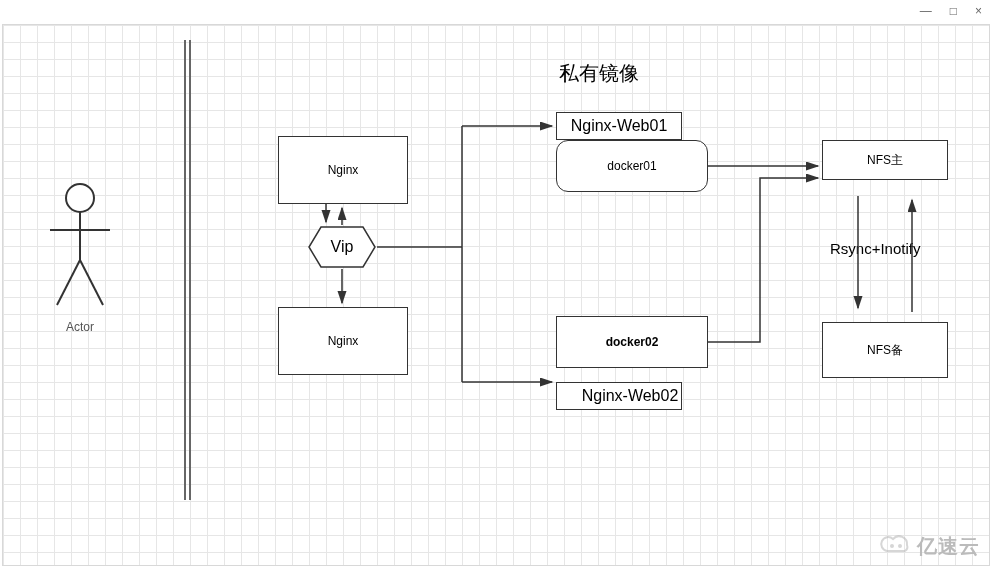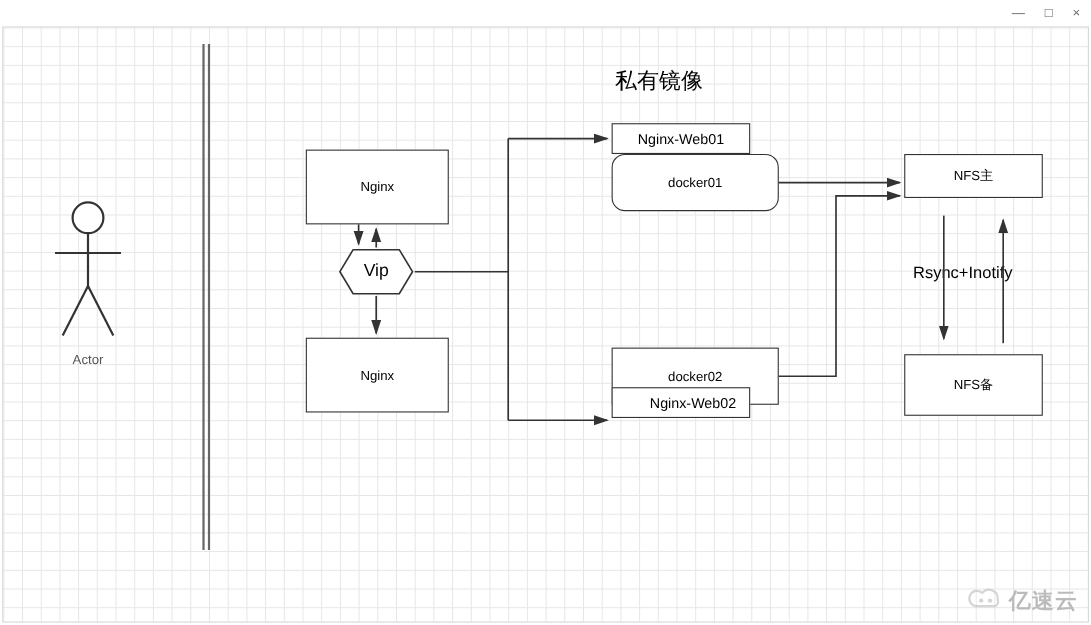--- a/index.html
+++ b/index.html
@@ -41,21 +41,21 @@
     
     .node {
       position: absolute;
       background: #fff;
       border: 1.5px solid #333;
       display: flex;
       align-items: center;
       justify-content: center;
       font-size: 12px;
     }
-    .small-label { font-size: 13px; }
+    .small-label { font-size: 16px; }
     .actor-label {
       position: absolute;
       font-size: 12px;
       color: #555;
     }
     .free-label {
       position: absolute;
       font-size: 20px;
       background: transparent;
     }
@@ -153,25 +153,25 @@
 </div>
 
 <div class="node small-label" style="left:556px; top:112px; width:126px; height:28px;">
   <span>Nginx-Web01</span>
 </div>
 
 <div class="node" style="left:556px; top:140px; width:152px; height:52px;border-radius:12px;">
   <span>docker01</span>
 </div>
 
-<div class="node" style="left:556px; top:316px; width:152px; height:52px;">
+<div class="node" style="left:556px; top:316px; width:152px; height:52px;font-weight:bold;">
   <span>docker02</span>
 </div>
 
-<div class="node small-label" style="left:556px; top:352px; width:126px; height:28px;padding-left:22px;">
+<div class="node small-label" style="left:556px; top:382px; width:126px; height:28px;padding-left:22px;">
   <span>Nginx-Web02</span>
 </div>
 
 <div class="node" style="left:822px; top:140px; width:126px; height:40px;">
   <span>NFS主</span>
 </div>
 
 <div class="node" style="left:822px; top:312px; width:126px; height:56px;margin-top:10px;">
   <span>NFS备</span>
 </div>

